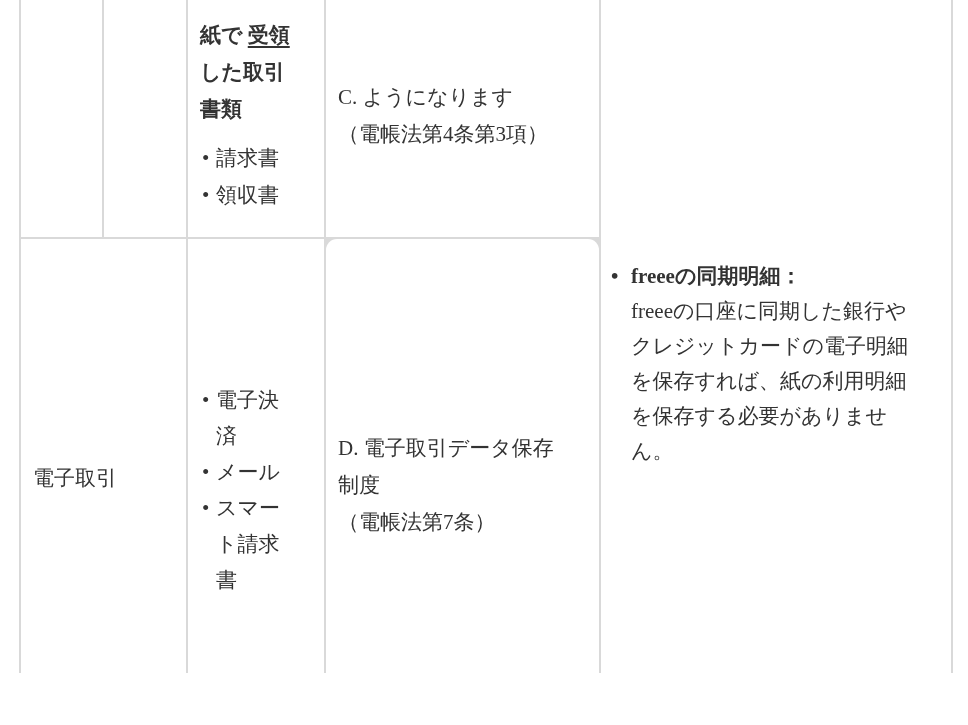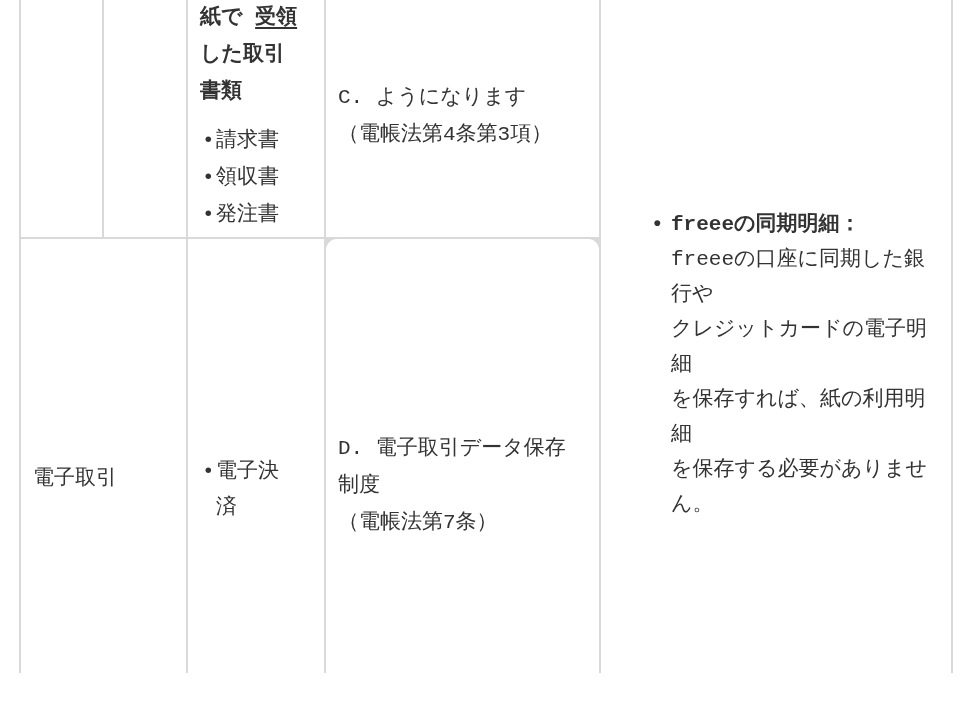--- a/index.html
+++ b/index.html
@@ -1,19 +1,19 @@
 <!DOCTYPE html>
 <html><head>
 <meta charset="utf-8">
 <style>
   html,body { margin:0; padding:0; background:#ffffff; }
   .viewport {
     position:relative; width:968px; height:673px; overflow:hidden;
     background:#ffffff; color:#333333;
-    font-family:Liberation Mono, monospace;
+    font-family:Liberation Serif, serif;
   }
   .tbl {
     position:absolute; left:19px; top:-8px; width:934px; height:728px;
     display:grid;
     grid-template-columns:81px 82px 136px 273px 350px;
     grid-template-rows:243px 479px;
     gap:2px; background:#d9d9d9; border:2px solid #d9d9d9;
     box-sizing:border-box;
   }
   .cell {
@@ -34,41 +34,40 @@
   .term {
     text-decoration:underline;
     text-decoration-thickness:2px;
     text-underline-offset:4px;
   }
   ul.docs { list-style:none; margin:12px 0 0 0; padding:0 0 0 16px; }
   ul.docs li { position:relative; white-space:pre-line; }
   ul.docs li::before { content:"\2022"; position:absolute; left:-14px; top:0; }
   .c-r2c3 ul.docs { margin-top:22px; }
   ul.notes { list-style:none; margin:0; padding:0 0 0 22px; }
-  ul.notes li { position:relative; white-space:pre-line;margin-left:40px; }
+  ul.notes li { position:relative; white-space:pre-line; }
   ul.notes li::before { content:"\2022"; position:absolute; left:-20px; top:0; font-weight:700; }
 </style>
 </head>
 <body>
 
 <div class="viewport">
   <div class="tbl">
 
     <div class="cell c-r1c1"></div>
 
     <div class="cell c-r1c2"></div>
 
     <div class="cell c-r1c3">
       <div class="pre bold"><span>紙で </span><span class="term">受領</span><span>
 した取引
 書類</span></div>
       <ul class="docs">
         <li>請求書</li>
         <li>領収書</li>
-        <li>発注書</li>
       </ul>
     </div>
 
     <div class="cell c-r1c4">
       <div class="pre">C. ようになります
 （電帳法第4条第3項）</div>
     </div>
 
     <div class="cell c-notes">
       <ul class="notes">
@@ -82,20 +81,24 @@
     </div>
 
     <div class="cell c-r2c12">
       <div>電子取引</div>
     </div>
 
     <div class="cell c-r2c3">
       <ul class="docs">
         <li>電子決
 済</li>
+        <li>メール</li>
+        <li>スマー
+ト請求
+書</li>
       </ul>
     </div>
 
     <div class="cell c-r2c4">
       <div class="pre">D. 電子取引データ保存
 制度
 （電帳法第7条）</div>
     </div>
 
   </div>

